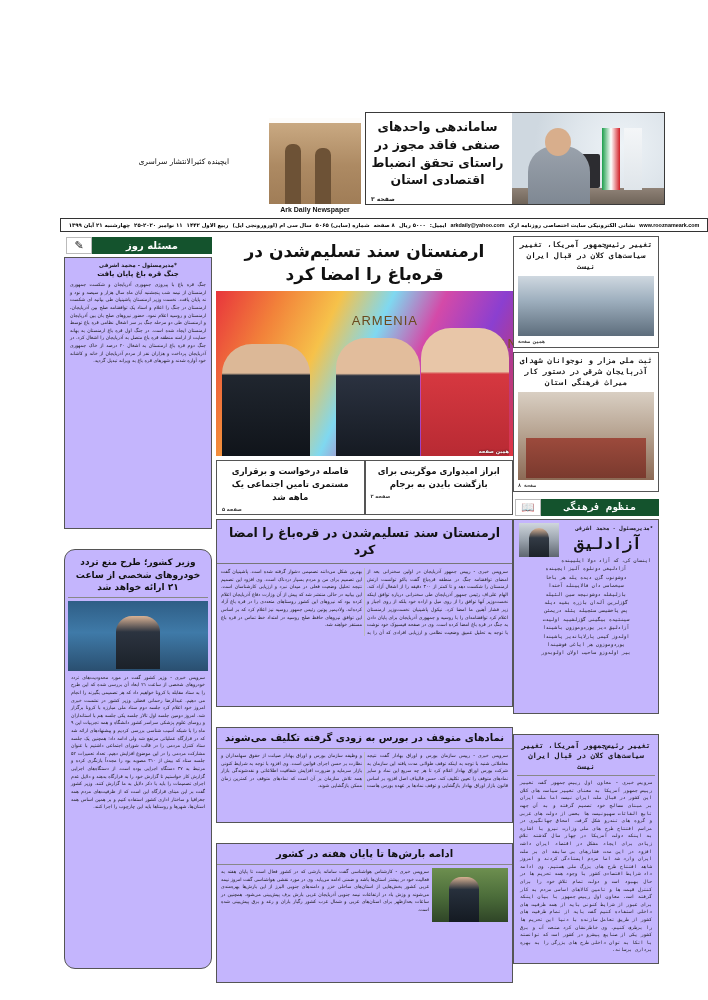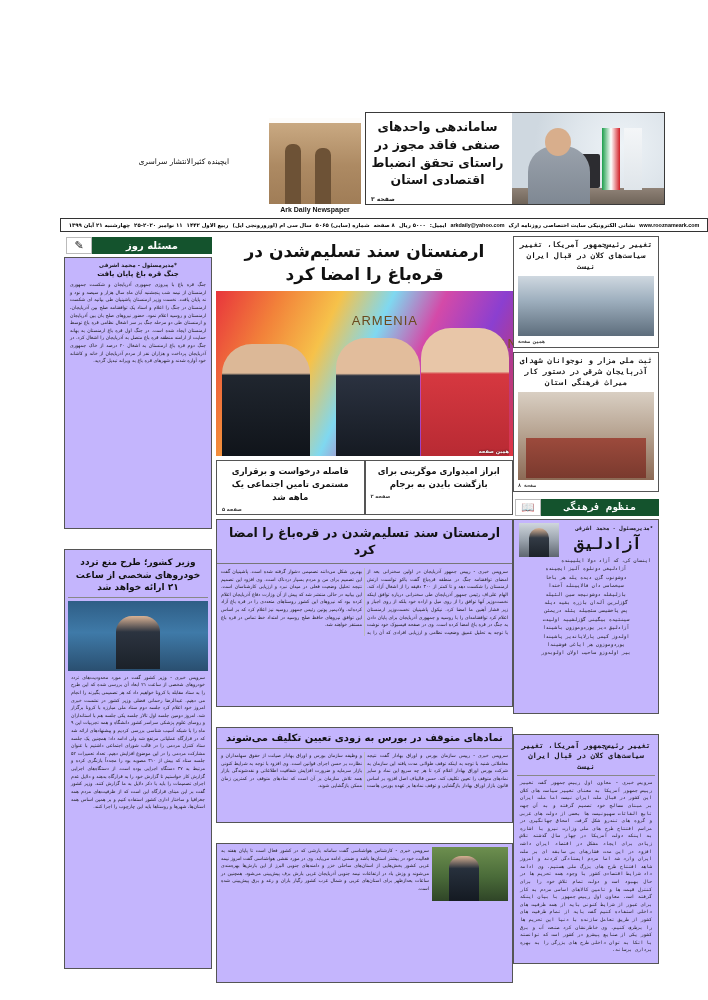--- a/index.html
+++ b/index.html
@@ -299,21 +299,21 @@
         <div class="ico pen-icon">✎</div>
         <div class="bar">مسئله روز</div>
       </div>
 
       <div class="box" style="padding:2px 2px 3px 2px; height:272px; overflow:hidden;">
         <div class="byline">*مدیرمسئول - محمد اشرفی</div>
         <div class="sub-head">جنگ قره باغ پایان یافت</div>
         <div class="bodytext">جنگ قره باغ با پیروزی جمهوری آذربایجان و شکست جمهوری ارمنستان از نیمه شب پنجشنبه آبان ماه سال هزار و سیصد و نود و نه پایان یافت. نخست وزیر ارمنستان پاشینیان طی بیانیه ای شکست ارمنستان در جنگ را اعلام و اسناد یک توافقنامه صلح بین آذربایجان، ارمنستان و روسیه اعلام نمود. حضور نیروهای صلح بان بین آذربایجان و ارمنستان طی دو مرحله جنگ بر سر اشغال نظامی قره باغ توسط ارمنستان ایجاد شده است. در جنگ اول قره باغ ارمنستان به بهانه حمایت از ارامنه منطقه قره باغ متصل به آذربایجان را اشغال کرد. در جنگ دوم قره باغ ارمنستان به اشغال ۲۰ درصد از خاک جمهوری آذربایجان پرداخت و هزاران نفر از مردم آذربایجان از خانه و کاشانه خود آواره شدند و شهرهای قره باغ به ویرانه تبدیل گردید.</div>
       </div>
 
-      <div class="box" style="padding:3px; height:420px; overflow:hidden;">
+      <div class="box" style="padding:3px; height:420px; overflow:hidden;border-radius:11px;">
         <div class="sec-title" style="border-bottom:1px solid #888;padding-bottom:3px;">وزیر کشور؛ طرح منع تردد خودروهای شخصی از ساعت ۲۱ ارائه خواهد شد</div>
         <div class="thumb thumb-4" style="height:70px;margin:3px 0;"></div>
         <div class="bodytext">سرویس خبری - وزیر کشور گفت در مورد محدودیت‌های تردد خودروهای شخصی از ساعت ۲۱ ابعاد آن بررسی شده که این طرح را به ستاد مقابله با کرونا خواهیم داد که هر تصمیمی بگیرند را انجام می دهیم. عبدالرضا رحمانی فضلی وزیر کشور در نشست خبری امروز خود اعلام کرد جلسه دوم ستاد ملی مبارزه با کرونا برگزار شد. امروز دومین جلسه اول تالار جلسه یکی جلسه هم با استانداران و روسای علوم پزشکی سراسر کشور دانشگاه و همه تجربیات این ۹ ماه را با شبکه آسیب شناسی بررسی کردیم و پیشنهادهای ارائه شد که در قرارگاه عملیاتی مرتفع شد ولی ادامه داد: همچنین یک جلسه ستاد کنترل مردمی را در قالب شورای اجتماعی داشتیم با عنوان مشارکت مردمی را در این موضوع افزایش دهیم. تعداد تعمیرات ۵۲ جلسه ستاد که بیش از ۳۱۰ مصوبه بود را مجدداً بازنگری کرده و مرتبط به ۳۷ دستگاه اجرایی بوده است. از دستگاه‌های اجرایی گزارش کار خواستیم تا گزارش خود را به قرارگاه بدهند و دلایل عدم اجرای تصمیمات را باید با ذکر دلایل به ما گزارش کنند. وزیر کشور گفت بر این مبنای قرارگاه این است که از ظرفیت‌های مردم همه جغرافیا و ساختار اداری کشور استفاده کنیم و بر همین اساس همه استان‌ها، شهرها و روستاها باید این چارچوب را اجرا کنند.</div>
       </div>
     </div>
 
     <div class="col-center">
 
       <div class="hero-headline">ارمنستان سند تسلیم‌شدن در قره‌باغ را امضا کرد</div>
 
@@ -339,25 +339,26 @@
           <div class="pg">صفحه ۲</div>
         </div>
       </div>
 
       <div class="box" style="margin-top:4px; height:188px; overflow:hidden;">
         <div class="mid-headline">ارمنستان سند تسلیم‌شدن در قره‌باغ را امضا کرد</div>
         <div class="bodytext two-col" style="padding:4px 4px;">سرویس خبری - رییس جمهور آذربایجان در اولین سخنرانی بعد از امضای توافقنامه جنگ در منطقه قره‌باغ گفت باکو توانست ارتش ارمنستان را شکست دهد و تا کمتر از ۳۰۰ دقیقه را از اشغال آزاد کند. الهام علی‌اف رئیس جمهور آذربایجان طی سخنرانی درباره توافق اینکه نخست‌وزیر آنها توافق را از روی میل و اراده خود بلکه از روی اجبار و زیر فشار آهنین ما امضا کرد. نیکول پاشینیان نخست‌وزیر ارمنستان اعلام کرد توافقنامه‌ای را با روسیه و جمهوری آذربایجان برای پایان دادن به جنگ در قره باغ امضا کرده است. وی در صفحه فیسبوک خود نوشت با توجه به تحلیل عمیق وضعیت نظامی و ارزیابی افرادی که آن را به بهترین شکل می‌دانند تصمیمی دشوار گرفته شده است. پاشینیان گفت این تصمیم برای من و مردم بسیار دردناک است. وی افزود این تصمیم نتیجه تحلیل وضعیت فعلی در میدان نبرد و ارزیابی کارشناسان است. این بیانیه در حالی منتشر شد که پیش از آن وزارت دفاع آذربایجان اعلام کرده بود که نیروهای این کشور روستاهای متعددی را در قره باغ آزاد کرده‌اند. ولادیمیر پوتین رئیس جمهور روسیه نیز اعلام کرد که بر اساس این توافق نیروهای حافظ صلح روسیه در امتداد خط تماس در قره باغ مستقر خواهند شد.</div>
       </div>
 
       <div class="box" style="margin-top:4px; height:96px; overflow:hidden;">
-        <div class="sec-title" style="font-size:10px;border-bottom:1px solid #888;">نمادهای متوقف در بورس به زودی تعیین تکلیف می‌شوند</div>
+        <div class="sec-title" style="font-size:10px;border-bottom:1px solid #888;">نمادهای متوقف در بورس به زودی گرفته تکلیف می‌شوند</div>
         <div class="bodytext two-col" style="padding:3px 4px;">سرویس خبری - رییس سازمان بورس و اوراق بهادار گفت نتیجه معاملاتی شنبه با توجه به اینکه توقف طولانی مدت یافته این سازمان به شرکت بورس اوراق بهادار اعلام کرد تا هر چه سریع این نماد و سایر نمادهای متوقف را تعیین تکلیف کند. حسن قالیباف اصل افزود بر اساس قانون بازار اوراق بهادار بازگشایی و توقف نمادها بر عهده بورس هاست و وظیفه سازمان بورس و اوراق بهادار صیانت از حقوق سهامداران و نظارت بر حسن اجرای قوانین است. وی افزود با توجه به شرایط کنونی بازار سرمایه و ضرورت افزایش شفافیت اطلاعاتی و نقدشوندگی بازار همه تلاش سازمان بر آن است که نمادهای متوقف در کمترین زمان ممکن بازگشایی شوند.</div>
       </div>
 
       <div class="box" style="margin-top:4px; height:140px; overflow:hidden;">
+        <div class="sec-title" style="font-size:10px;border-bottom:1px solid #888;">ادامه بارش‌ها تا پایان هفته در کشور</div>
         <div style="padding:3px 4px;">
           <div class="photo-inline"></div>
           <div class="bodytext" style="padding:0;">سرویس خبری - کارشناس هواشناسی گفت سامانه بارشی که در کشور فعال است تا پایان هفته به فعالیت خود در بیشتر استان‌ها باشد و ضمنی ادامه می‌یابد. وی در مورد نقشی هواشناسی گفت امروز نیمه غربی کشور بخش‌هایی از استان‌های ساحلی خزر و دامنه‌های جنوبی البرز از این بارش‌ها بهره‌مندی می‌شوند و وزش باد در ارتفاعات نیمه جنوبی آذربایجان غربی بارش برف پیش‌بینی می‌شود. همچنین در ساعات بعدازظهر برای استان‌های غربی و شمال غرب کشور رگبار باران و رعد و برق پیش‌بینی شده است.</div>
         </div>
       </div>
     </div>
 
     <div class="col-left">
 
       <div class="hl-item">

